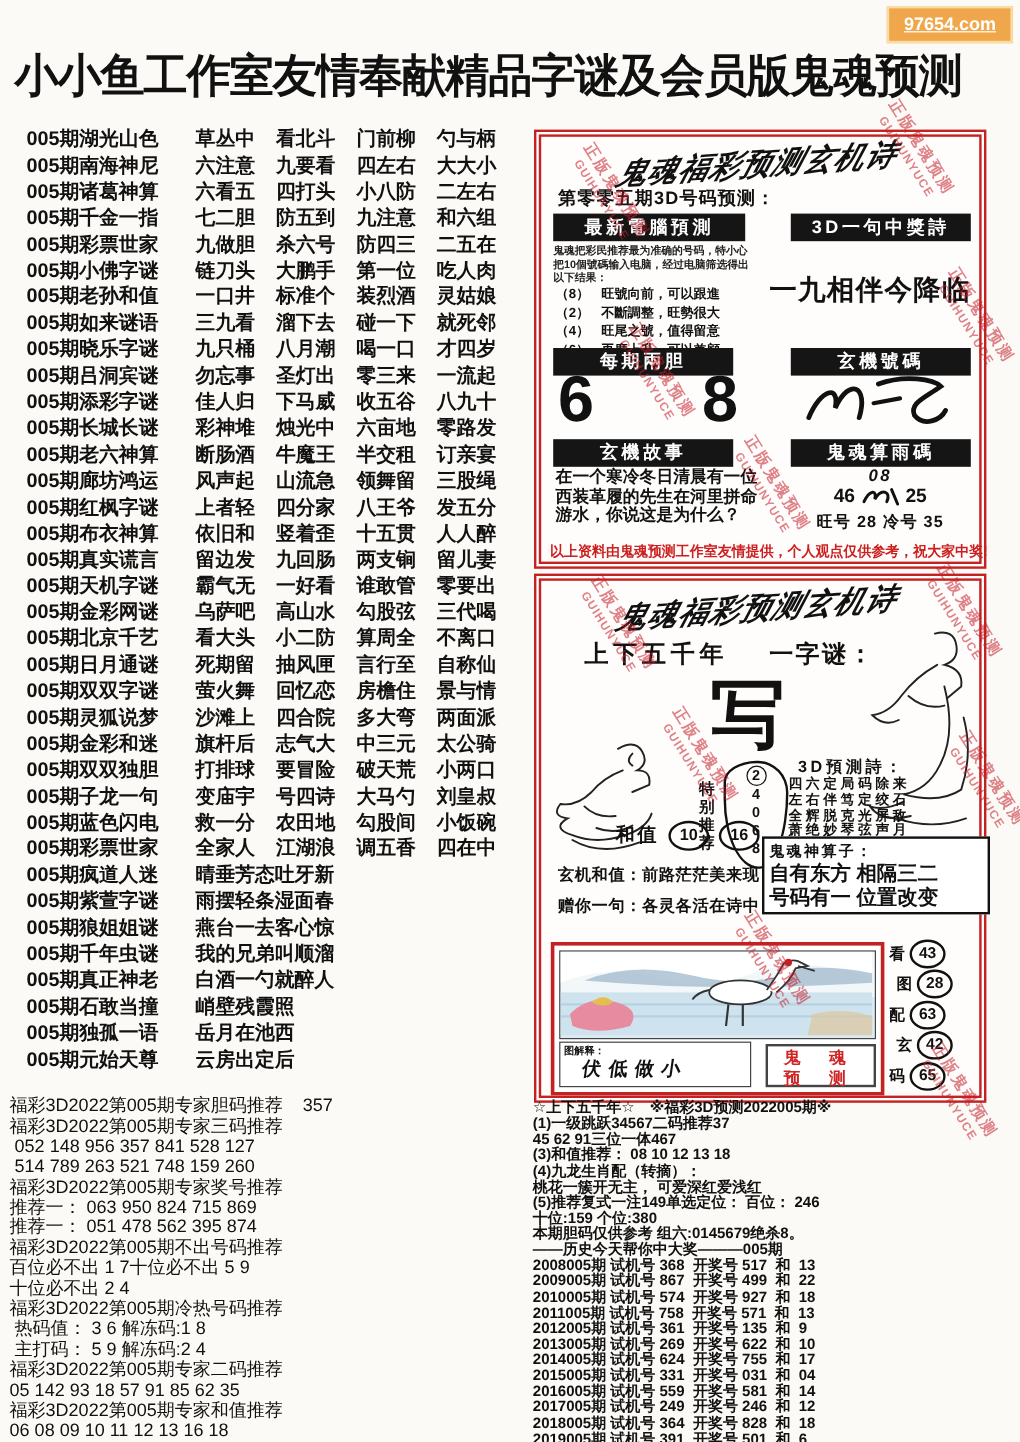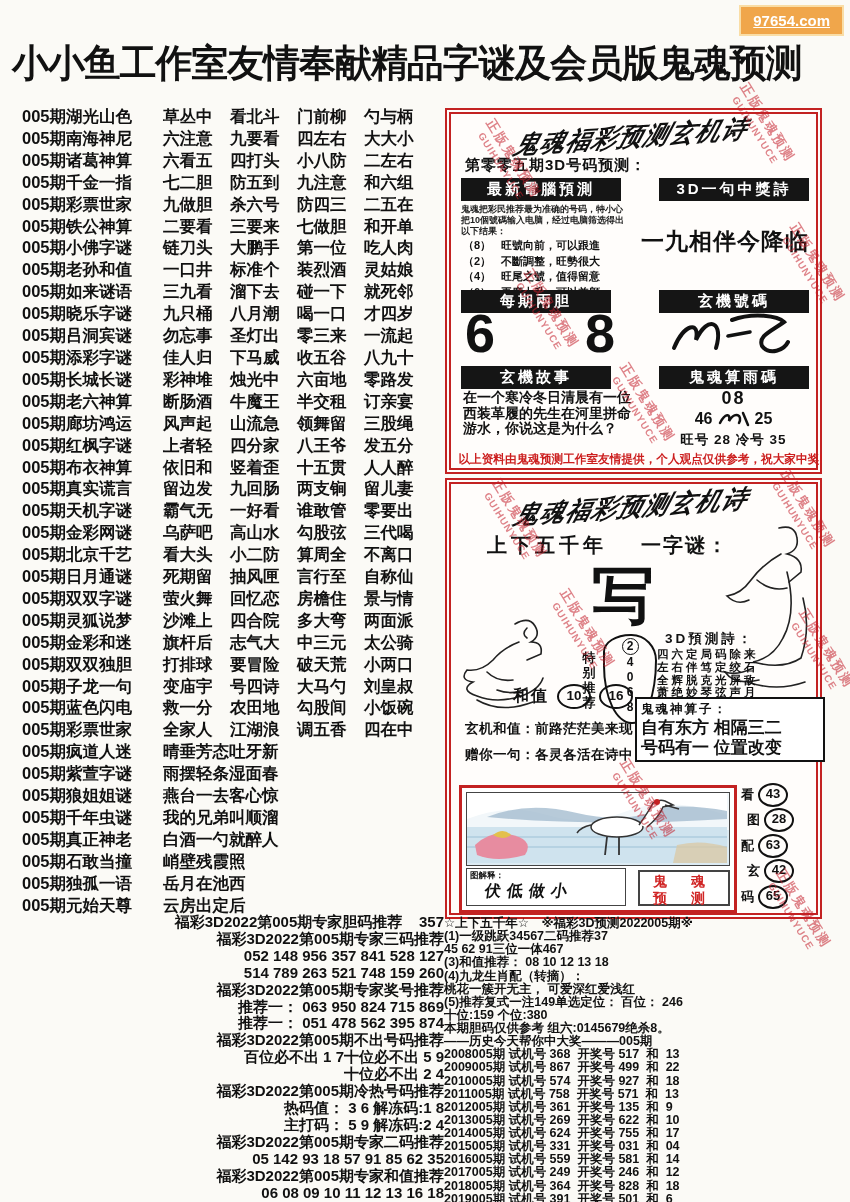--- a/index.html
+++ b/index.html
@@ -10,22 +10,22 @@
          color:#fff;font-weight:bold;font-size:15px;padding:5px 12px;text-decoration:underline;}
   .title{position:absolute;top:38px;left:12px;width:830px;margin:0;font-size:38px;font-weight:900;
          letter-spacing:-1px;white-space:nowrap;transform:scaleX(.97);transform-origin:left;}
   
   .riddles{position:absolute;left:22px;top:106px;width:422px;}
   .riddle-row{display:flex;font-weight:bold;font-size:16.5px;line-height:21.9px;white-space:nowrap;}
   .r-name{width:141px;}
   .r-cell{width:67px;}
   .r-phrase{flex:1;}
   
-  .left-reco{position:absolute;left:8px;top:914px;width:436px;font-weight:bold;font-size:15px;
-             line-height:16.9px;white-space:pre;text-align:right;}
+  .left-reco{position:absolute;left:8px;top:914px;width:436px;font-weight:normal;font-size:15px;
+             line-height:16.9px;white-space:pre;}
   
   .rbox{position:absolute;left:445px;width:373px;border:2px solid #c32222;background:#fffdfb;}
   .rbox-inner{position:absolute;inset:2px;border:2px solid #c32222;}
   .box1{top:108px;height:362px;}
   .box2{top:478px;height:437px;}
   .skew-header{position:absolute;top:6px;left:0;width:100%;text-align:center;font-size:25px;
                font-weight:900;transform:rotate(-4deg) skewX(-32deg);letter-spacing:1px;white-space:nowrap;}
   .banner{position:absolute;background:#151515;color:#fff;font-weight:bold;text-align:center;
           font-size:15px;padding:2px 0;letter-spacing:3px;}
   .abs{position:absolute;}
@@ -39,21 +39,21 @@
            white-space:nowrap;letter-spacing:1px;}
   .b-dan{top:176px;left:10px;width:150px;}
   .b-xuanji{top:176px;left:208px;width:150px;}
   .dan-digits{top:190px;left:14px;width:150px;display:flex;justify-content:space-between;
               font-size:54px;font-weight:900;line-height:58px;}
   .scribble1{top:192px;left:215px;}
   .b-story{top:252px;left:10px;width:150px;}
   .b-rain{top:252px;left:208px;width:150px;}
   .b1-story{top:276px;left:12px;width:180px;font-size:14px;font-weight:bold;line-height:15.5px;}
   .rain{top:274px;left:200px;width:165px;text-align:center;font-weight:bold;}
-  .rain-top{font-size:18px;letter-spacing:2px;}
+  .rain-top{font-size:14px;letter-spacing:2px;font-style:italic;}
   .rain-mid{font-size:16px;display:flex;justify-content:center;align-items:center;gap:4px;}
   .rain-bot{font-size:13.5px;margin-top:2px;letter-spacing:1px;}
   .b1-footer{top:337px;left:2px;width:362px;color:#cc1f1f;font-size:12px;font-weight:bold;
              text-align:center;white-space:nowrap;transform:scaleX(.97);}
   
   .b2-period{top:48px;left:36px;font-size:20px;font-weight:900;letter-spacing:4px;}
   .b2-riddle-label{top:48px;left:190px;font-size:20px;font-weight:900;letter-spacing:2px;}
   .b2-char{top:70px;left:112px;width:120px;text-align:center;font-size:62px;font-weight:900;
            font-family:"Liberation Serif","DejaVu Serif",serif;}
   .fig{stroke:#222;fill:none;stroke-width:1.6;stroke-linecap:round;}
@@ -138,27 +138,20 @@
         <span class="r-cell">和六组</span>
       </div>
       <div class="riddle-row">
         <span class="r-name">005期彩票世家</span>
         <span class="r-cell">九做胆</span>
         <span class="r-cell">杀六号</span>
         <span class="r-cell">防四三</span>
         <span class="r-cell">二五在</span>
       </div>
       <div class="riddle-row">
-        <span class="r-name">005期铁公神算</span>
-        <span class="r-cell">二要看</span>
-        <span class="r-cell">三要来</span>
-        <span class="r-cell">七做胆</span>
-        <span class="r-cell">和开单</span>
-      </div>
-      <div class="riddle-row">
         <span class="r-name">005期小佛字谜</span>
         <span class="r-cell">链刀头</span>
         <span class="r-cell">大鹏手</span>
         <span class="r-cell">第一位</span>
         <span class="r-cell">吃人肉</span>
       </div>
       <div class="riddle-row">
         <span class="r-name">005期老孙和值</span>
         <span class="r-cell">一口井</span>
         <span class="r-cell">标准个</span>

